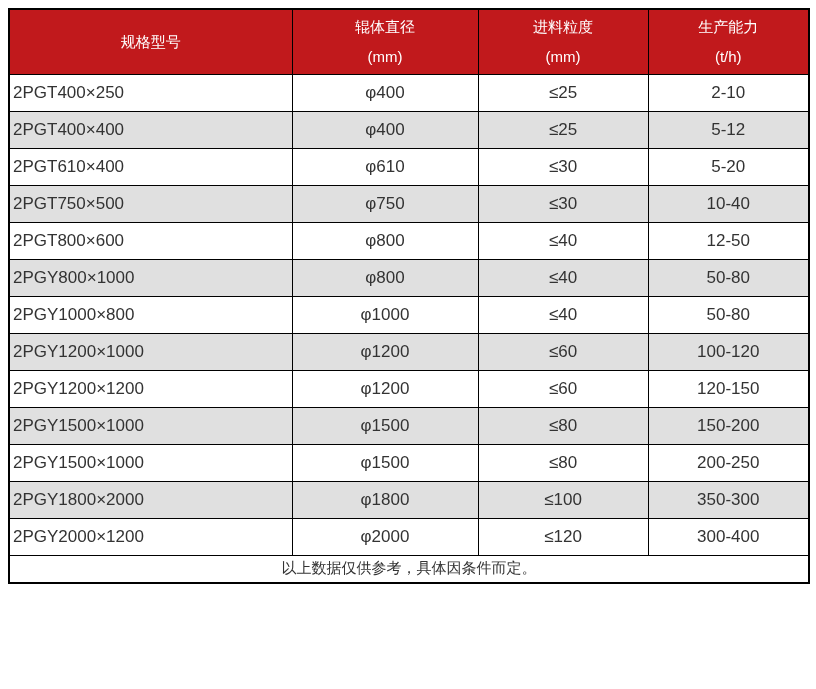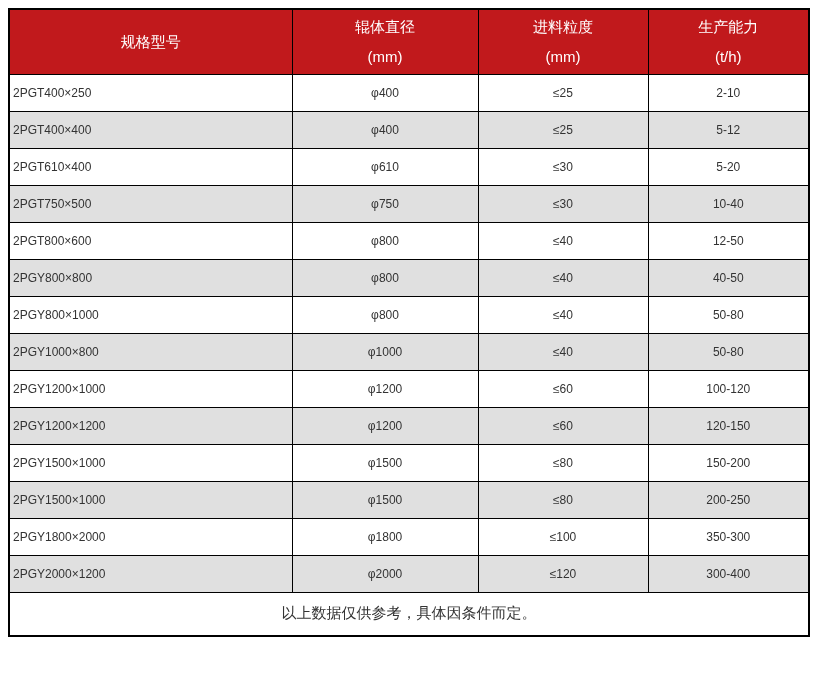--- a/index.html
+++ b/index.html
@@ -45,35 +45,35 @@
   }
   thead .h-unit {
     line-height: 1.2;
     margin-top: 12px;
   }
   thead .h-unit:empty {
     display: none;
   }
   tbody td {
     height: 37px;
-    font-size: 12px;
+    font-size: 17px;
     color: var(--body-text, #333333);
     text-align: center;
     padding: 0;
     margin-top: 39px;
   }
   tbody td.model-col {
     text-align: left;
     padding-left: 3px;
   }
   tbody tr:nth-child(even) td {
     background: var(--row-alt-bg, #e0e0e0);
   }
   tfoot td {
-    height: 44px;
+    height: 28px;
     font-size: 15px;
     color: var(--body-text, #333333);
     text-align: center;
     background: #ffffff;
     padding: 0;
   }
 </style>
 </head>
 <body>
 
@@ -130,26 +130,20 @@
           <td>≤30</td>
           <td>10-40</td>
         </tr>
         <tr>
           <td class="model-col">2PGT800×600</td>
           <td>φ800</td>
           <td>≤40</td>
           <td>12-50</td>
         </tr>
         <tr>
-          <td class="model-col">2PGY800×800</td>
-          <td>φ800</td>
-          <td>≤40</td>
-          <td>40-50</td>
-        </tr>
-        <tr>
           <td class="model-col">2PGY800×1000</td>
           <td>φ800</td>
           <td>≤40</td>
           <td>50-80</td>
         </tr>
         <tr>
           <td class="model-col">2PGY1000×800</td>
           <td>φ1000</td>
           <td>≤40</td>
           <td>50-80</td>

